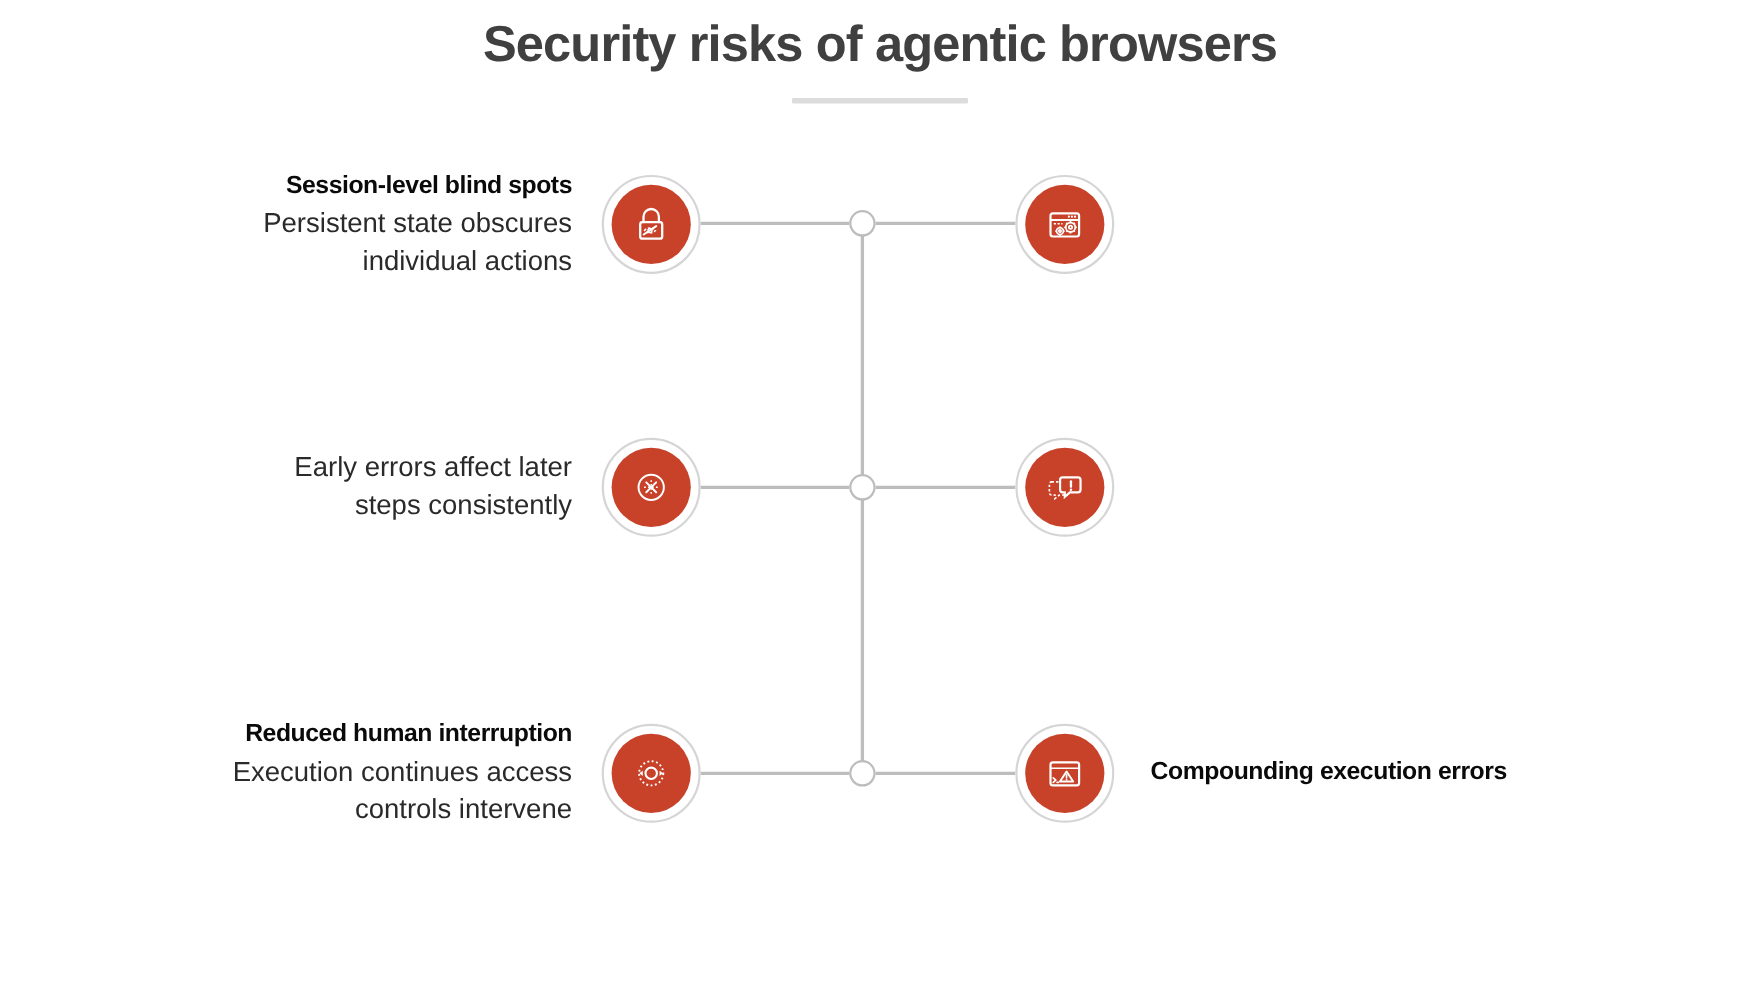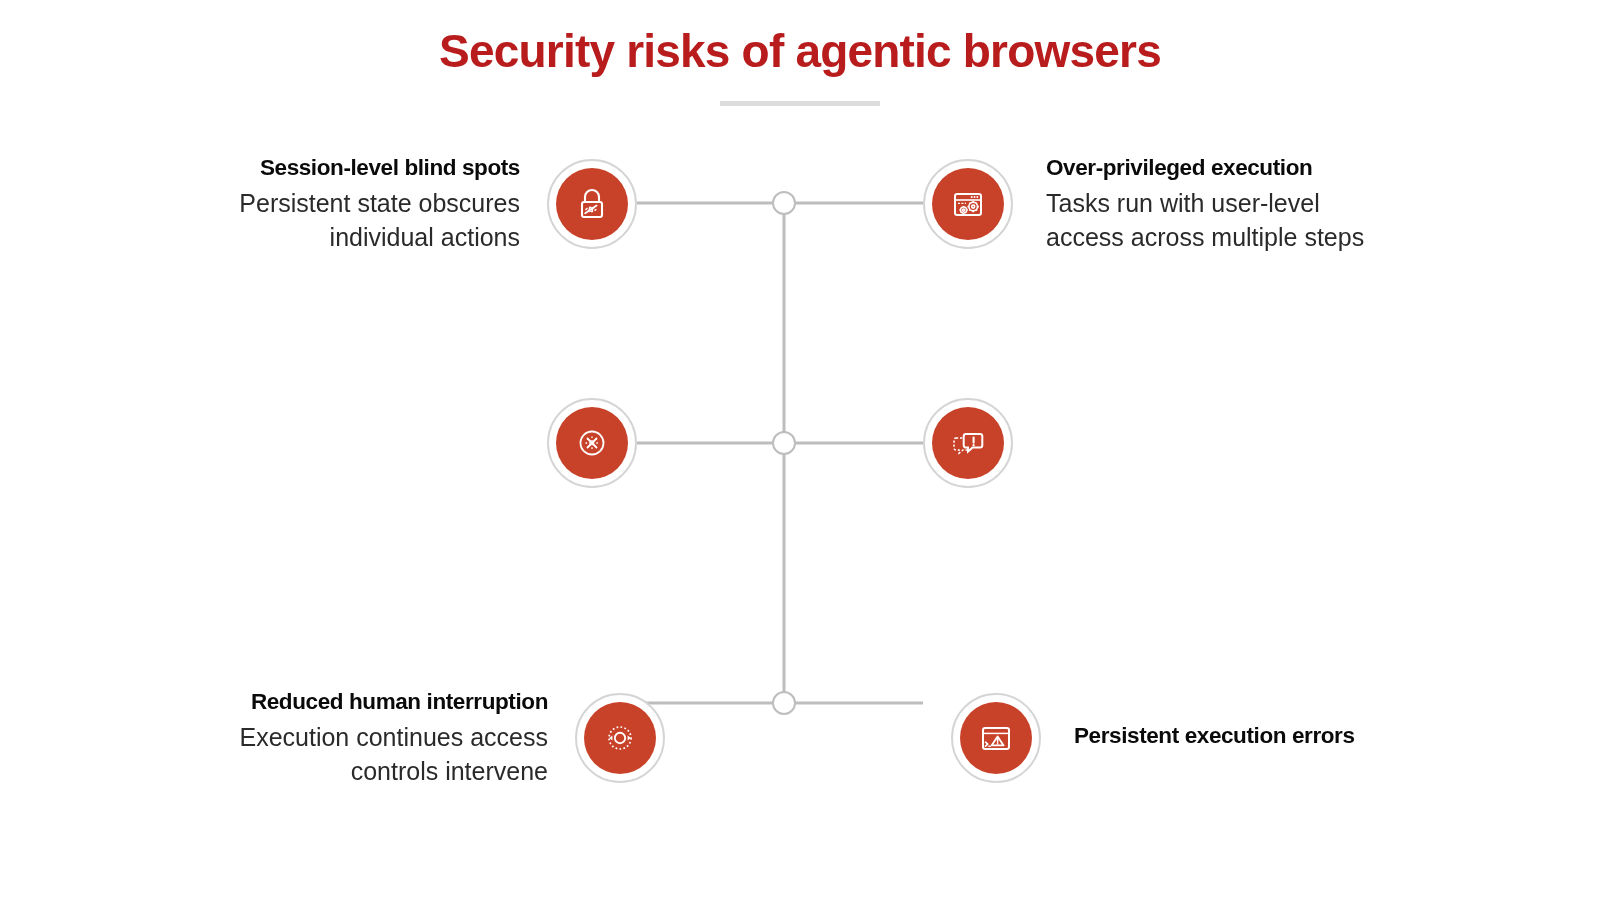--- a/index.html
+++ b/index.html
@@ -27,23 +27,23 @@
     position: absolute;
     top: 14px;
     left: 0;
     width: 1600px;
     text-align: center;
   }
   .title {
     font-size: 46px;
     font-weight: 700;
     letter-spacing: -0.8px;
-    color: #b91c1c;
+    color: #404040;
     line-height: 1.1;
-    margin: 12px;
+    margin: 0;
   }
   .title-divider {
     width: 160px;
     height: 5px;
     background: #dcdcdc;
     margin: 24px auto 0 auto;
     border-radius: 1px;
   }
 
   
@@ -60,21 +60,21 @@
   .row {
     position: absolute;
     left: 0;
     width: 1328px;
     height: 96px;
     display: flex;
     align-items: center;
   }
   .row-1 { top: 156px; }
   .row-2 { top: 395px; }
-  .row-3 { top: 690px; margin-left: 28px; }
+  .row-3 { top: 655px; }
 
   .text-block {
     width: 420px;
   }
   .text-left {
     position: absolute;
     left: 100px;
     text-align: right;
   }
   .text-right {
@@ -221,30 +221,27 @@
             <circle cx="16.6" cy="27.1" r="1.1"></circle>
             <line x1="16.6" y1="22.9" x2="16.6" y2="24"></line>
             <line x1="16.6" y1="30.2" x2="16.6" y2="31.3"></line>
             <line x1="12.4" y1="27.1" x2="13.5" y2="27.1"></line>
             <line x1="19.7" y1="27.1" x2="20.8" y2="27.1"></line>
           </g>
         </svg>
       </div>
     </div>
 
-    <div class="text-block text-right">
-      <p class="item-title">Over-privileged execution</p>
-      <p class="item-desc">Tasks run with user-level
-access across multiple steps</p>
-    </div>
   </div>
 
   <div class="row row-2">
 
     <div class="text-block text-left">
+      <p class="item-desc">Early errors affect later
+steps consistently</p>
     </div>
 
     <div class="badge badge-left">
       <div class="disc">
         <svg width="42" height="42" viewBox="0 0 42 42">
           <circle cx="21" cy="21" r="11.5" fill="none" stroke="#ffffff" stroke-width="1.8"></circle>
           <line x1="16.5" y1="16.5" x2="25.5" y2="25.5" stroke="#ffffff" stroke-width="1.8" stroke-linecap="round"></line>
           <line x1="25.5" y1="16.5" x2="16.5" y2="25.5" stroke="#ffffff" stroke-width="1.8" stroke-linecap="round"></line>
           <line x1="21" y1="14.5" x2="21" y2="27.5" stroke="#ffffff" stroke-width="1.3" stroke-dasharray="1.6 2"></line>
           <line x1="14.5" y1="21" x2="27.5" y2="21" stroke="#ffffff" stroke-width="1.3" stroke-dasharray="1.6 2"></line>
@@ -292,17 +289,17 @@
           <path d="M22.6 19.4 L28.6 28.4 H16.6 Z" fill="none" stroke="#ffffff" stroke-width="1.8" stroke-linejoin="round"></path>
           <line x1="22.6" y1="22.4" x2="22.6" y2="25.2" stroke="#ffffff" stroke-width="1.5" stroke-linecap="round"></line>
           <circle cx="22.6" cy="26.8" r="0.85" fill="#ffffff"></circle>
           <polyline points="10.5,25.2 12.8,27.2 10.5,29.2" fill="none" stroke="#ffffff" stroke-width="1.6" stroke-linecap="round" stroke-linejoin="round"></polyline>
           <line x1="14" y1="29.2" x2="16.4" y2="29.2" stroke="#ffffff" stroke-width="1.6" stroke-linecap="round" stroke-dasharray="1.2 1.4"></line>
         </svg>
       </div>
     </div>
 
     <div class="text-block text-right">
-      <p class="item-title">Persistent execution errors</p>
+      <p class="item-title">Compounding execution errors</p>
     </div>
   </div>
 
 </div>
 
 </body></html>

